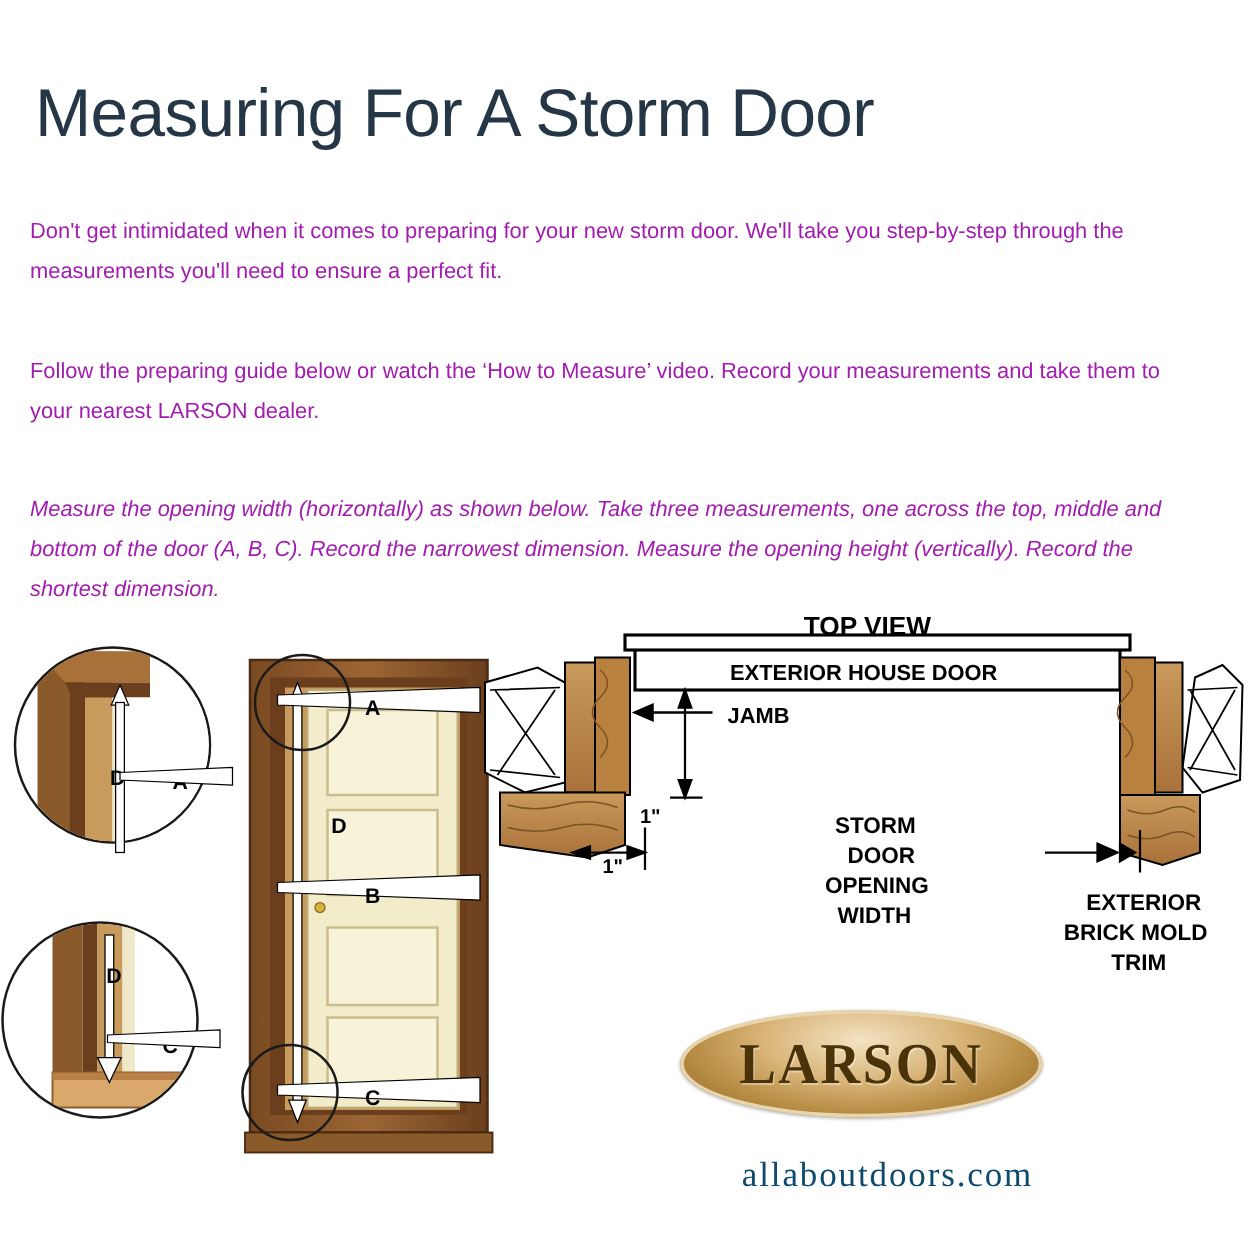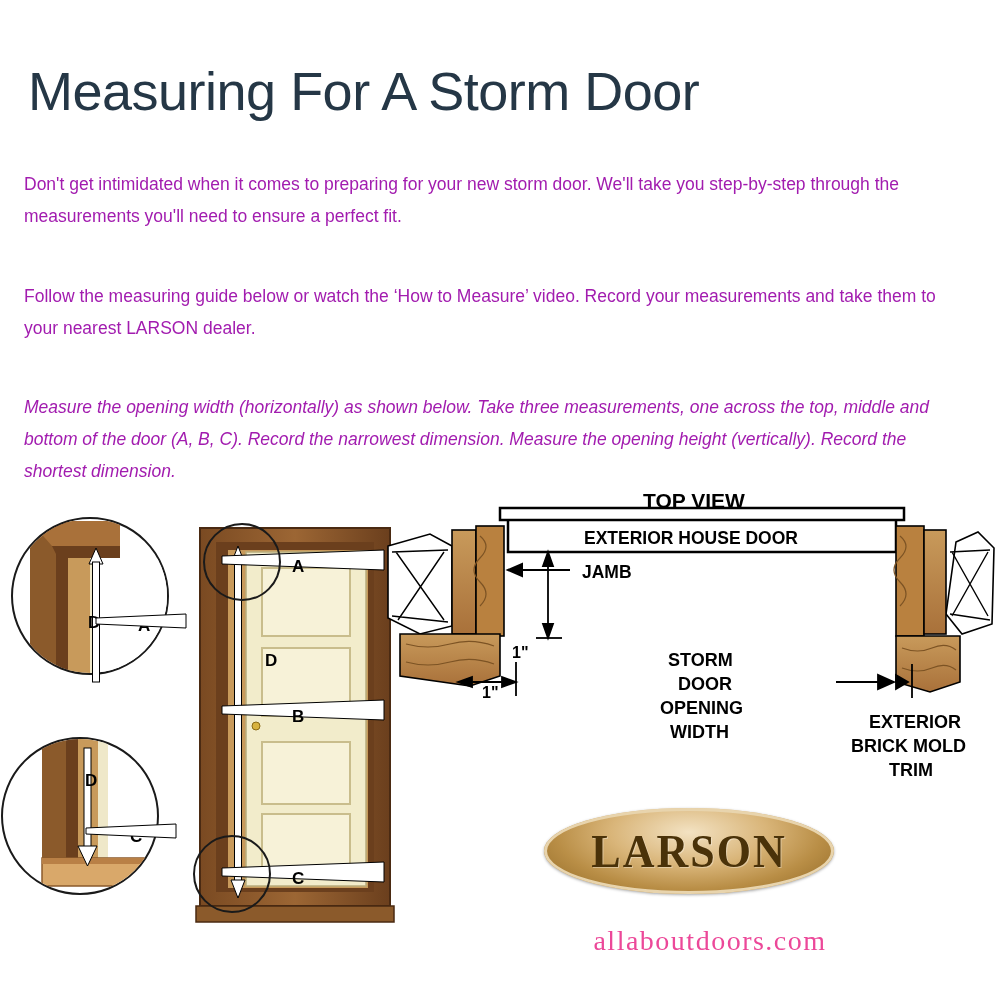--- a/index.html
+++ b/index.html
@@ -81,32 +81,32 @@
   }
   .watermark {
     position: absolute;
     left: 545px;
     top: 925px;
     width: 330px;
     text-align: center;
     font-family: "Liberation Serif", serif;
     font-size: 28px;
     letter-spacing: 1.5px;
-    color: #ec4899;
+    color: #0c4a6e;
   }
 </style>
 </head>
 <body>
 
 <div class="page">
 
   <h1 class="title">Measuring For A Storm Door</h1>
 
   <p class="para p1">Don't get intimidated when it comes to preparing for your new storm door. We'll take you step-by-step through the measurements you'll need to ensure a perfect fit.</p>
-  <p class="para p2">Follow the measuring guide below or watch the ‘How to Measure’ video.  Record your measurements and take them to your nearest LARSON dealer.</p>
+  <p class="para p2">Follow the preparing guide below or watch the ‘How to Measure’ video.  Record your measurements and take them to your nearest LARSON dealer.</p>
   <p class="para p3">Measure the opening width (horizontally) as shown below. Take three measurements, one across the top, middle and bottom of the door (A, B, C). Record the narrowest dimension. Measure the opening height (vertically).  Record the shortest dimension.</p>
 
   <div class="figure">
     <svg class="art" width="1000" height="500" viewBox="0 0 1000 500" xmlns="http://www.w3.org/2000/svg">
       <defs>
         <linearGradient id="frameGrad" x1="0" y1="0" x2="1" y2="0">
           <stop offset="0%" stop-color="#7a4a22"></stop>
           <stop offset="50%" stop-color="#9c6634"></stop>
           <stop offset="100%" stop-color="#6b3f1d"></stop>
         </linearGradient>

